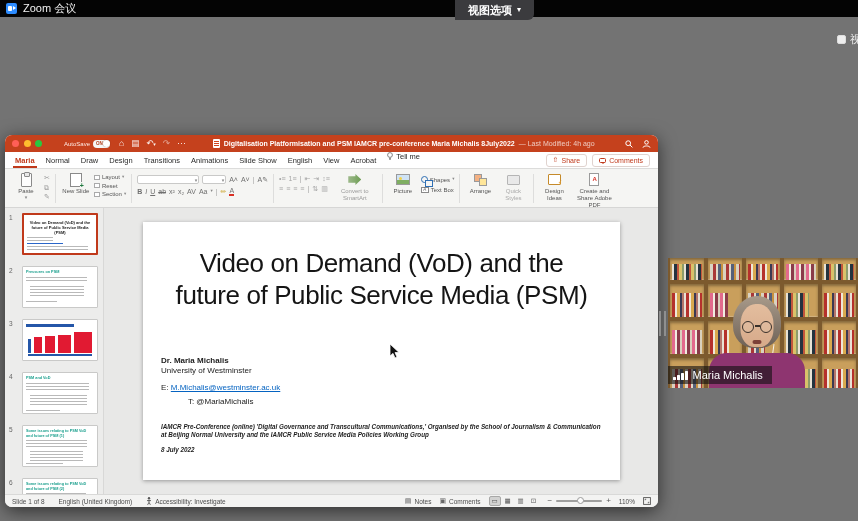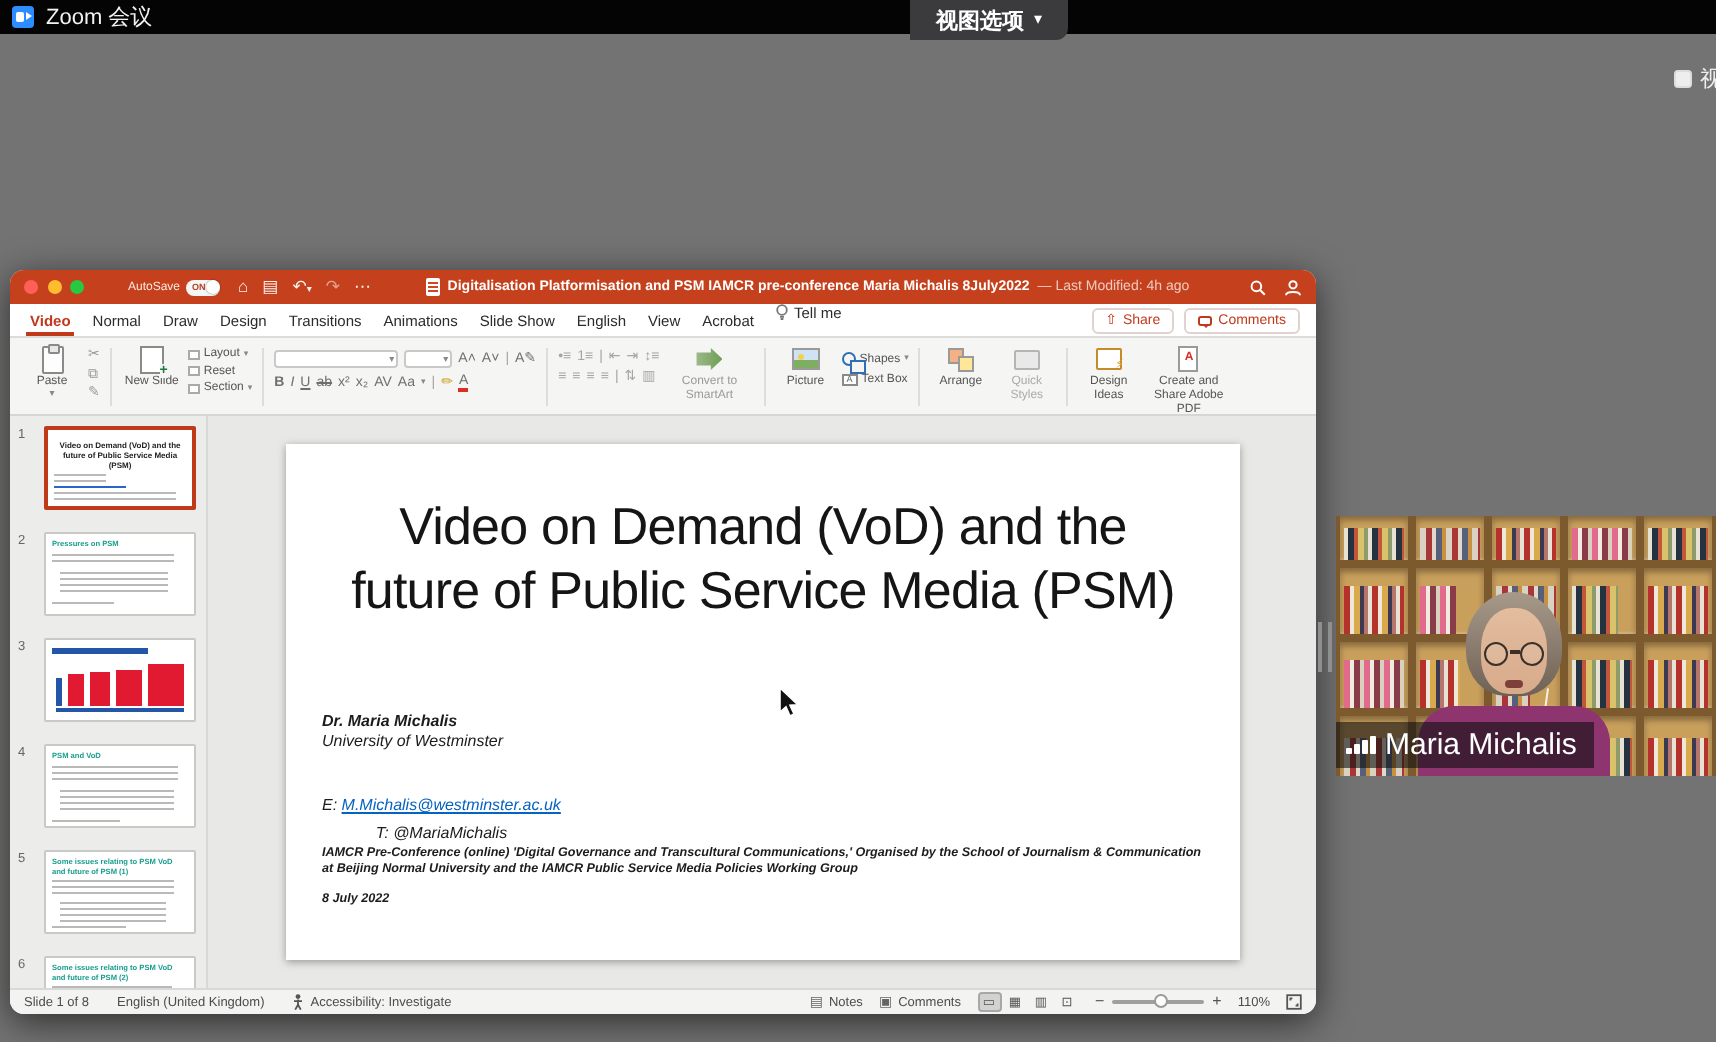--- a/index.html
+++ b/index.html
@@ -111,23 +111,23 @@
   .teal { color:#189e8c; }
   .t-lines { background:repeating-linear-gradient(180deg,#b9b9b9 0 1px,transparent 1px 3px); }
   .t-link { height:1px; background:#2a66c9; margin:1px 0 2px; width:55%; }
   .t3-chart { display:flex; align-items:flex-end; gap:3px; height:24px; margin:2px 2px 1px; }
   .t3-bar { background:#e11a32; }
   .t3-axis { height:2px; background:#2456a8; margin:1px 2px 0; }
 
   .editor { flex:1; background:#e8e8e7; position:relative; min-width:0; }
   .slide { position:absolute; left:39px; top:14px; width:477px; height:258px; background:#fff; box-shadow:0 1px 4px rgba(0,0,0,.35); }
   .s-title { margin:26px auto 0; width:430px; text-align:center; font-size:26px; line-height:1.22; color:#151515; letter-spacing:-0.4px; }
-  .s-info { position:absolute; left:18px; top:134px; font-size:8px; color:#1c1c1c; line-height:1.3;font-style:italic; }
+  .s-info { position:absolute; left:18px; top:134px; font-size:8px; color:#1c1c1c; line-height:1.3; }
   .s-author { font-weight:bold; }
-  .s-mail { margin-top:21px;text-align:right; }
+  .s-mail { margin-top:6px;text-align:right; }
   .s-tw { margin-top:4px;text-align:center; }
   .s-link { color:#0563c1; text-decoration:underline; }
   .s-footer { position:absolute; left:18px; bottom:26px; width:445px; font-size:6.3px; font-style:italic; font-weight:bold; color:#1c1c1c; line-height:1.35; }
   .s-date { margin-top:6px; }
   .cursor { position:absolute; left:285px; top:136px; width:11px; height:15px; z-index:4; }
 
   .statusbar { height:13px; background:#f3f3f2; border-top:1px solid #d9d9d8; display:flex; align-items:center; font-size:6.5px; color:#4c4c4c; padding:0 7px; gap:0; flex:none; }
   .sb-item { margin-right:14px; display:flex; align-items:center; gap:3px; white-space:nowrap; }
   .sb-right { margin-left:auto; display:flex; align-items:center; gap:8px; }
   .sb-btn { display:flex; align-items:center; gap:3px; }
@@ -158,21 +158,21 @@
   .p-glasses { position:absolute; left:50%; transform:translateX(-50%); top:25px; width:34px; height:12px; }
   .p-glasses i { position:absolute; top:0; width:12px; height:12px; border:1.5px solid #39302a; border-radius:50%; background:rgba(255,255,255,.08); }
   .p-glasses i:first-child{ left:2px; } .p-glasses i:last-child{ right:2px; }
   .p-glasses::after { content:""; position:absolute; left:15px; top:4px; width:5px; height:1.5px; background:#39302a; }
   .p-mouth { position:absolute; left:50%; transform:translateX(-50%); top:44px; width:9px; height:3.5px; background:#7c4038; border-radius:2px; }
   .p-body { position:absolute; left:50%; transform:translateX(-50%); bottom:0; width:96px; height:35px; background:#8e3570; border-radius:18px 18px 0 0; }
   .p-wire { position:absolute; left:62%; top:48px; width:1px; height:36px; background:rgba(255,255,255,.85); transform:rotate(8deg); }
   .name-tag { position:absolute; left:0; bottom:4px; background:rgba(15,15,15,.6); display:flex; align-items:center; gap:5px; padding:3px 9px 3px 5px; }
   .sig { display:flex; align-items:flex-end; gap:1.5px; }
   .sig i { width:2.5px; background:#fff; border-radius:0.5px; }
-  .name-txt { color:#fff; font-size:15px; }
+  .name-txt { color:#fff; font-size:11px; }
 </style>
 </head>
 <body>
 
 <div id="stage">
 
   <div class="topbar">
     <span class="zoom-logo"></span>
     <span class="topbar-title">Zoom 会议</span>
   </div>
@@ -219,21 +219,21 @@
             <line x1="5" y1="5" x2="7.4" y2="7.4" stroke="#fff" stroke-width="1"></line>
           </svg>
         <svg width="9" height="8" viewBox="0 0 9 8">
             <circle cx="4.5" cy="2.4" r="1.8" fill="none" stroke="#fff" stroke-width="1"></circle>
             <path d="M1 7.6 C1 5.4 8 5.4 8 7.6" fill="none" stroke="#fff" stroke-width="1"></path>
           </svg>
       </span>
     </div>
 
     <div class="ppt-tabs">
-      <span class="tab active">Video</span>
+      <span class="tab active">Maria</span>
       <span class="tab">Normal</span>
       <span class="tab">Draw</span>
       <span class="tab">Design</span>
       <span class="tab">Transitions</span>
       <span class="tab">Animations</span>
       <span class="tab">Slide Show</span>
       <span class="tab">English</span>
       <span class="tab">View</span>
       <span class="tab">Acrobat</span>
       <span class="tab tellme">

